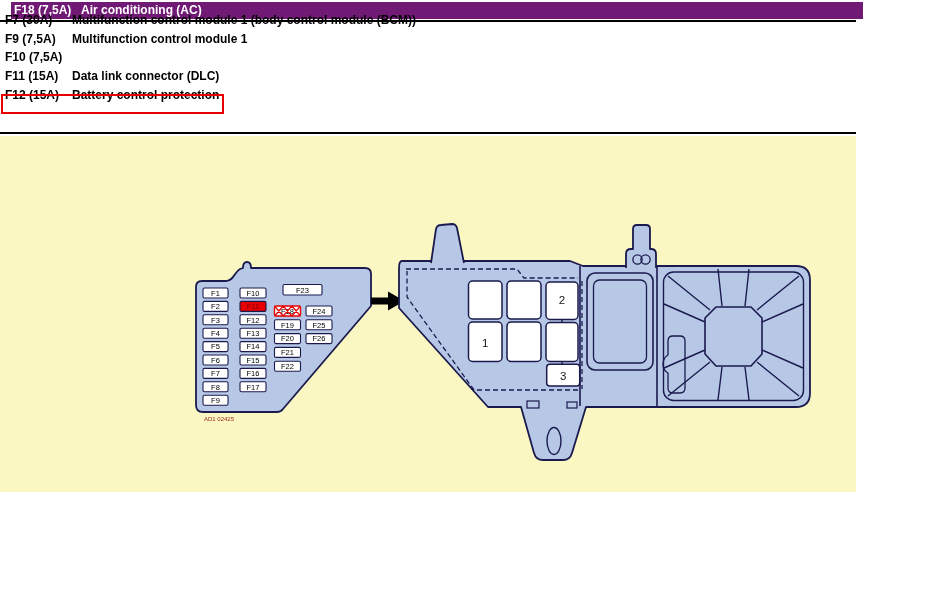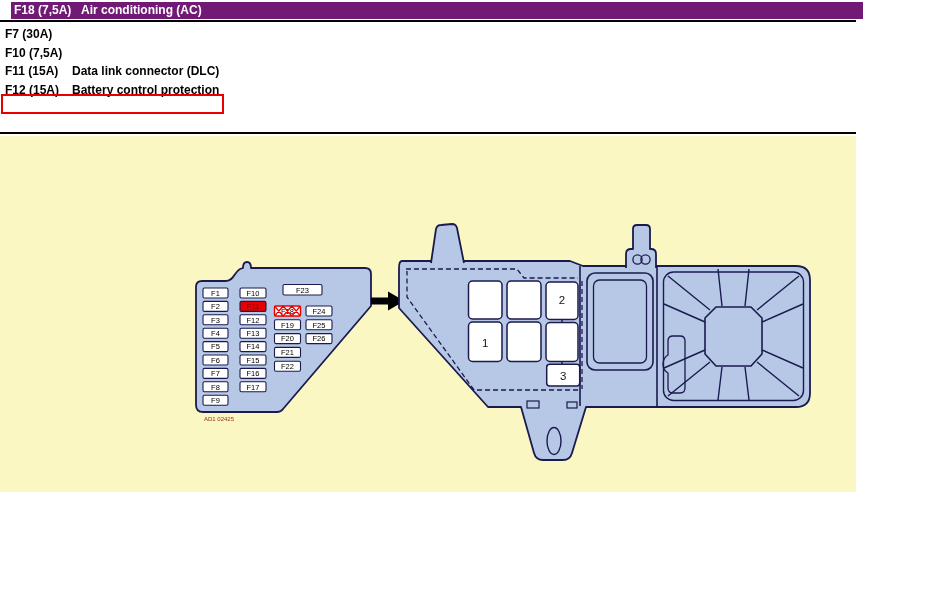--- a/index.html
+++ b/index.html
@@ -7,21 +7,21 @@
   .screen{position:relative;width:950px;height:613px;background:#ffffff;overflow:hidden;
           font-family:"Liberation Sans",sans-serif;color:#000;}
   
   .red-bar{position:absolute;left:11px;top:2px;width:852px;height:17px;background:#701a75;}
   .red-bar span{position:absolute;top:1px;font-size:12px;font-weight:bold;color:#ffffff;white-space:nowrap;}
   .red-bar .cell-fuse{left:3px;}
   .red-bar .cell-desc{left:70px;}
   .rule{position:absolute;left:0;width:856px;height:2px;background:#000;}
   .rule-top{top:20px;}
   .rule-bottom{top:132px;}
-  .rows{position:absolute;left:0;top:25px;width:856px;}
+  .rows{position:absolute;left:0;top:11px;width:856px;}
   .frow{position:relative;height:18.7px;}
   .frow span{position:absolute;top:2px;font-size:12px;font-weight:bold;white-space:nowrap;}
   .frow .cell-fuse{left:5px;}
   .frow .cell-desc{left:72px;}
   .f11-outline{position:absolute;left:1px;top:94px;width:219px;height:16px;border:2px solid #e80000;}
   
   .yellow-panel{position:absolute;left:0;top:136px;width:856px;height:356px;background:#fbf7c2;}
   svg.diagram{position:absolute;left:0;top:136px;}
   .outline{fill:#b7c8e6;stroke:#1a1a4e;stroke-width:1.8;stroke-linejoin:round;}
   .thin{fill:none;stroke:#1a1a4e;stroke-width:1.4;stroke-linejoin:round;}
@@ -38,20 +38,25 @@
 
   <div class="red-bar">
     <span class="cell-fuse">F18 (7,5A)</span>
     <span class="cell-desc">Air conditioning (AC)</span>
   </div>
   <div class="rule rule-top"></div>
 
   <div class="rows">
     <div class="frow">
       <span class="cell-fuse">F7 (30A)</span>
+      <span class="cell-desc">Multifunction control module 1 (body control module (BCM))</span>
+    </div>
+    <div class="frow">
+      <span class="cell-fuse">F9 (7,5A)</span>
+      <span class="cell-desc">Multifunction control module 1</span>
     </div>
     <div class="frow">
       <span class="cell-fuse">F10 (7,5A)</span>
     </div>
     <div class="frow">
       <span class="cell-fuse">F11 (15A)</span>
       <span class="cell-desc">Data link connector (DLC)</span>
     </div>
     <div class="frow">
       <span class="cell-fuse">F12 (15A)</span>

